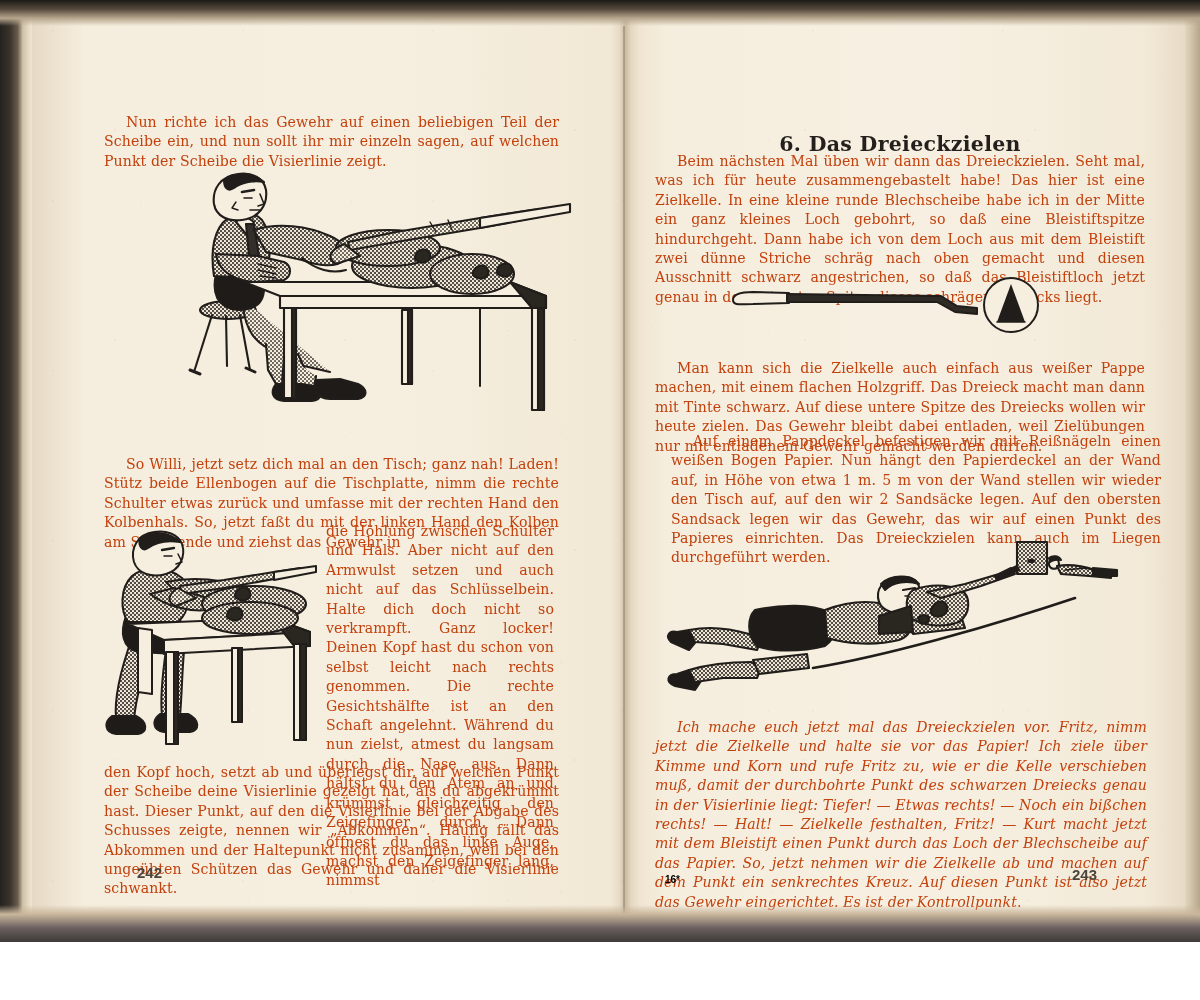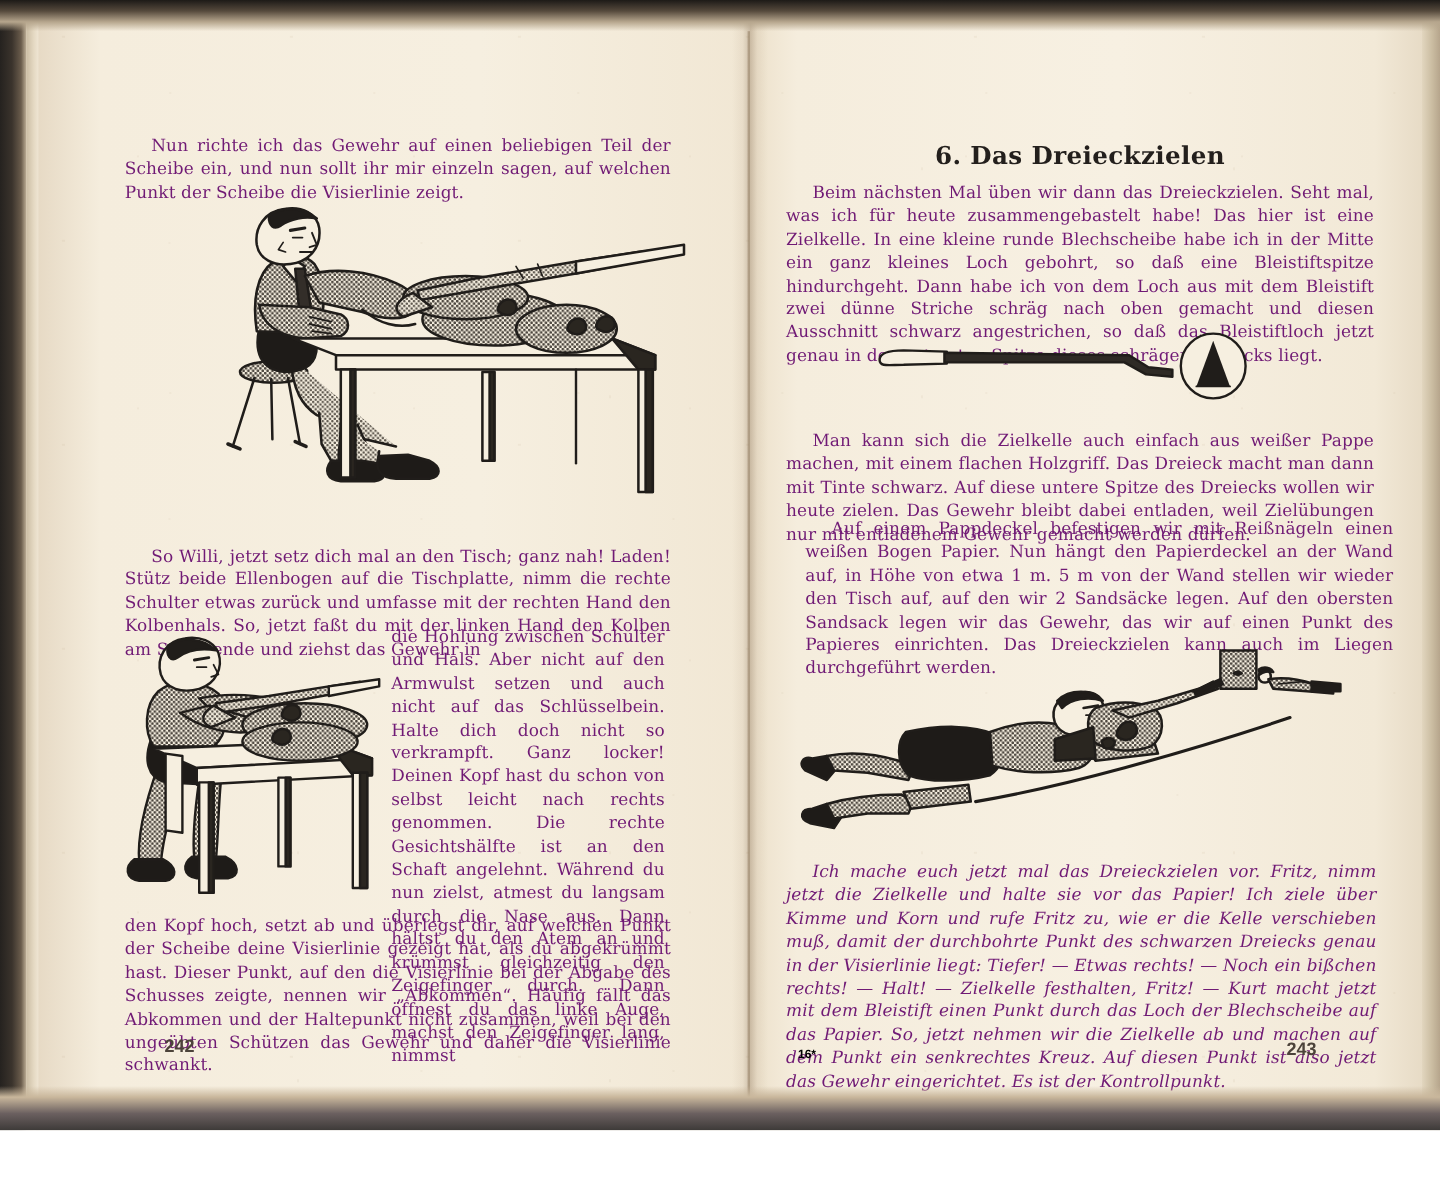--- a/index.html
+++ b/index.html
@@ -82,36 +82,37 @@
     background-size: 190px 170px, 230px 210px, 170px 250px, 260px 190px, 210px 230px;
   }
 
   
   .page { position: absolute; top: 0; height: 942px; }
   #page-left  { left: 30px;  width: 595px; }
   #page-right { left: 625px; width: 560px; }
 
   .frak {
     font-family: "DejaVu Serif", serif;
-    color: #701a75;
+    color: #c2410c;
     font-size: 14.1px;
     line-height: 19.4px;
     text-align: justify;
     text-justify: inter-word;
     letter-spacing: .1px;
     -webkit-font-smoothing: antialiased;
   }
   .frak.ind { text-indent: 22px; }
   .chapter-title {
     font-family: "DejaVu Serif", serif;
     font-weight: bold;
     font-size: 20.5px;
     letter-spacing: .3px;
     color: #231f1c;
     text-align: center;
+    margin-top: 14px;
   }
   .folio {
     font-family: "Liberation Sans", sans-serif;
     font-weight: bold;
     font-size: 15px;
     color: #4c433a;
   }
   .signature {
     font-family: "Liberation Sans", sans-serif;
     font-weight: bold;

